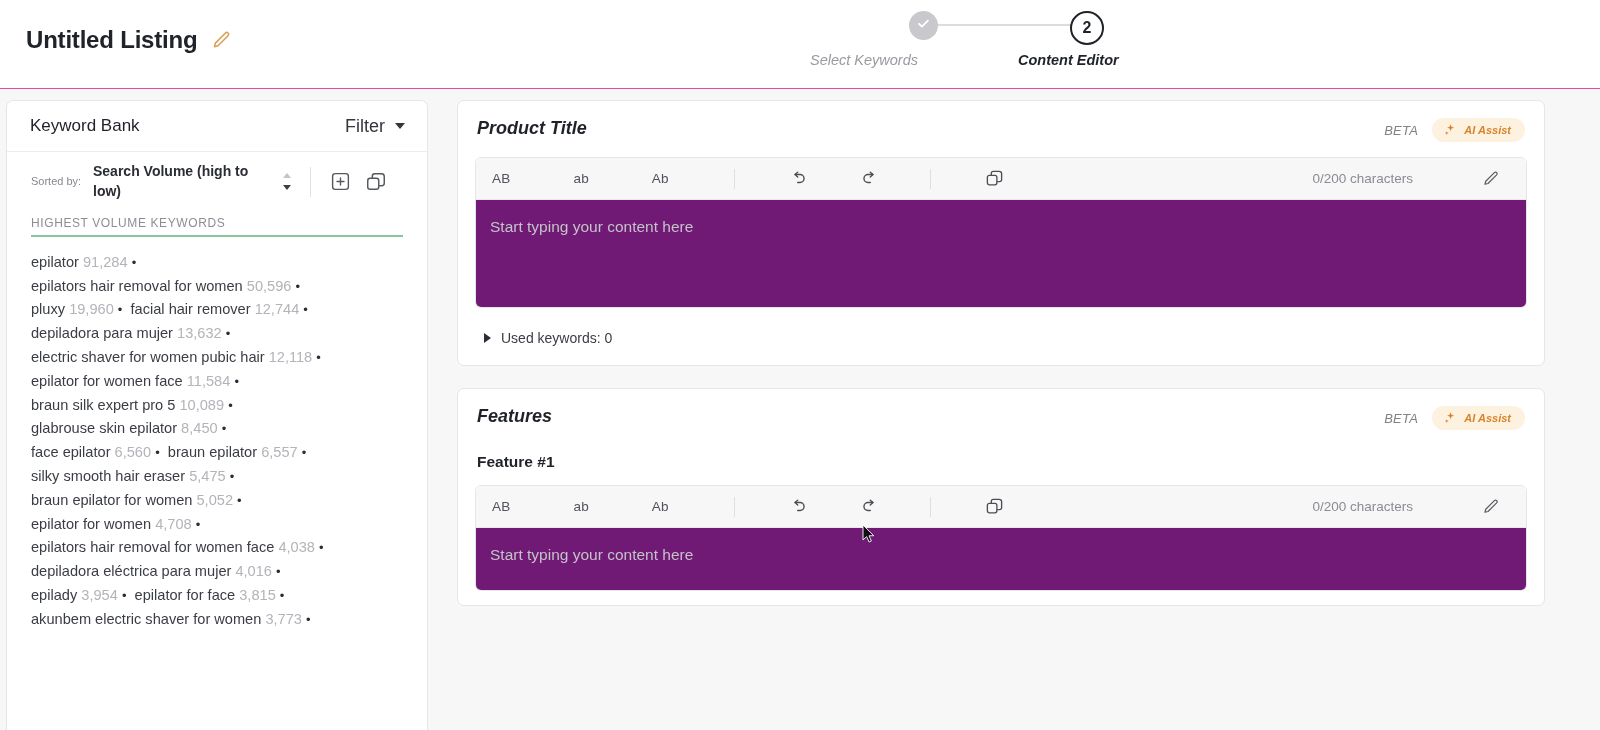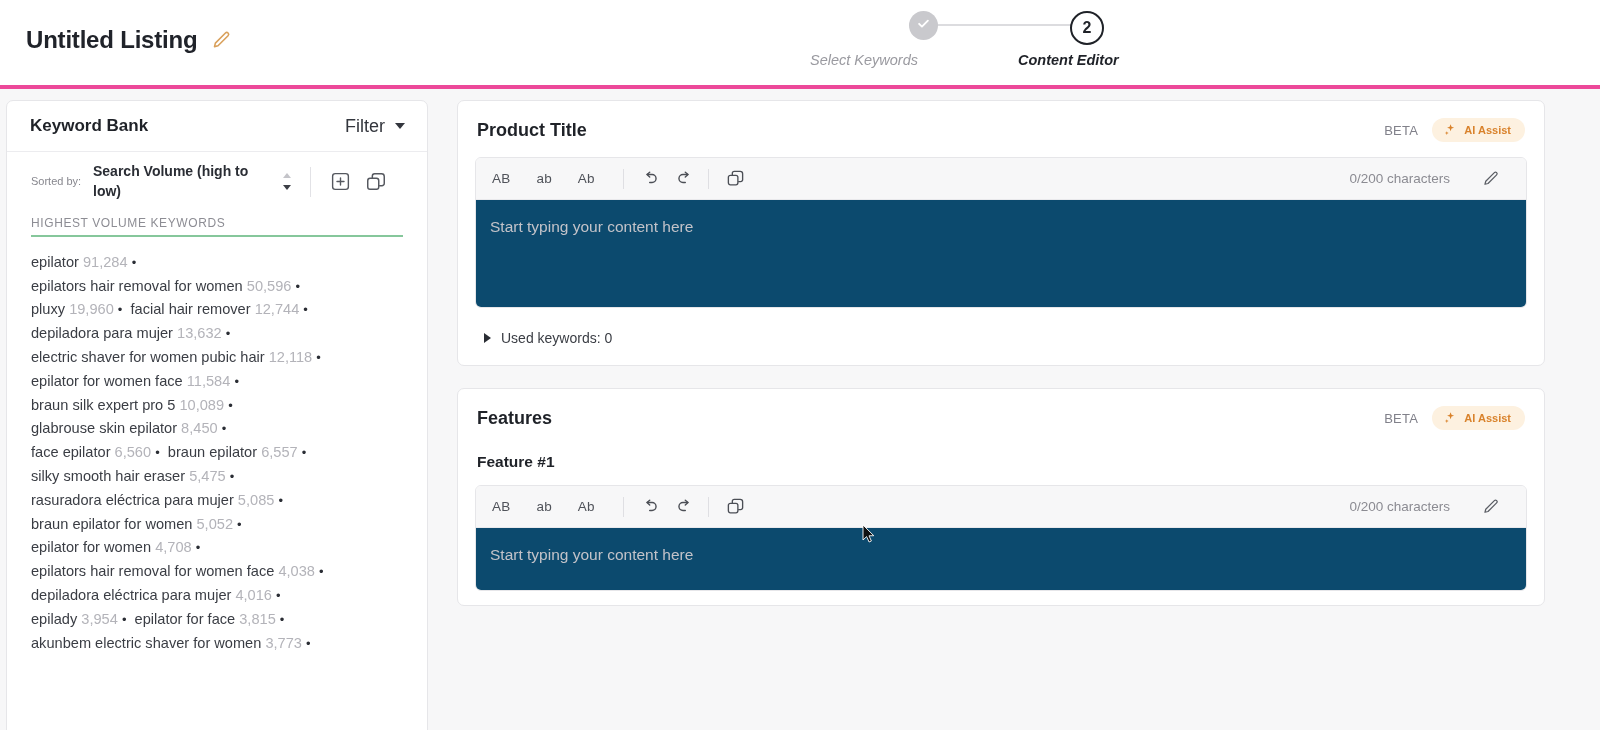--- a/index.html
+++ b/index.html
@@ -8,21 +8,21 @@
     font-family: "Liberation Sans", sans-serif;
     background: #f7f7f8;
     overflow: hidden;
   }
 
   
   .topbar {
     position: relative;
     height: 89px;
     background: #ffffff;
-    border-bottom: 4px solid #ec4899;
+    border-bottom: 1px solid #ec4899;
   }
   .listing-title-wrap {
     position: absolute;
     left: 26px; top: 26px;
     display: flex; align-items: center; gap: 14px;
   }
   .listing-title {
     font-size: 24px; font-weight: bold; color: #20232a; letter-spacing: -0.2px;
   }
   .pencil-orange { width: 21px; height: 21px; display: block; }
@@ -75,21 +75,21 @@
     border: 1px solid #e6e6e9;
     border-radius: 7px;
     overflow: hidden;
   }
   .kb-header {
     height: 51px;
     border-bottom: 1px solid #ececef;
     display: flex; align-items: center; justify-content: space-between;
     padding: 0 22px 0 23px;
   }
-  .kb-title { font-size: 17px; font-weight: bold; color: #1f2228; }
+  .kb-title { font-size: 17px; font-weight: normal; color: #1f2228; }
   .kb-filter {
     display: flex; align-items: center; gap: 10px;
     font-size: 18px; color: #33363d;
   }
   .caret-down {
     width: 0; height: 0;
     border-left: 5px solid transparent; border-right: 5px solid transparent;
     border-top: 6px solid #33363d;
   }
 
@@ -148,22 +148,23 @@
     left: 457px; top: 11px;
     width: 1088px;
   }
   .card {
     background: #ffffff;
     border: 1px solid #e6e6e9;
     border-radius: 7px;
     margin-bottom: 22px;
   }
   .card-head {
-    display: flex; align-items: center; justify-content: space-between;
+    display: flex; align-items: flex-start; justify-content: space-between;
     padding: 17px 19px 15px 19px;
+    font-style: italic;
   }
   .card-title { font-size: 18px; font-weight: bold; color: #1f2228; }
   .card-head-right { display: flex; align-items: center; gap: 14px; }
   .beta { font-size: 13px; color: #81818a; letter-spacing: 0.3px; }
   .ai-assist {
     display: flex; align-items: center; gap: 7px;
     background: #fdf1e0;
     border-radius: 14px;
     padding: 5px 14px 5px 11px;
     font-size: 11px; font-weight: bold; color: #d9822b;
@@ -174,35 +175,36 @@
     border: 1px solid #e6e6e9;
     border-radius: 6px;
     overflow: hidden;
   }
   .editor-toolbar {
     height: 42px;
     background: #f7f7f8;
     border-bottom: 1px solid #e9e9ec;
     display: flex; align-items: center;
     padding: 0 14px 0 16px;
+    gap: 37px;
   }
   .tb-text {
     font-size: 13.5px; color: #50535a; margin-right: 26px;
     letter-spacing: 0.2px;
   }
   .tb-div { width: 1px; height: 20px; background: #dfdfe3; margin: 0 14px 0 2px; }
   .tb-icon {
     width: 26px; height: 26px; display: flex; align-items: center; justify-content: center;
     margin-right: 8px;
   }
   .tb-spacer { flex: 1; }
   .char-count { font-size: 13.5px; color: #8b8b92; margin-right: 28px; }
 
   .editor-body {
-    background: #0c4a6e;
+    background: #701a75;
     padding: 18px 0 0 14px;
     font-size: 15.5px; color: #c3c3c9;
   }
   .editor-body.tall { height: 107px; }
   .editor-body.short { height: 62px; }
 
   .used-kw {
     display: flex; align-items: center; gap: 10px;
     padding: 22px 0 19px 26px;
     font-size: 14px; color: #3a3d44;
@@ -298,21 +300,20 @@
         <div class="kw-line"><span class="kw-term">epilator</span> <span class="kw-vol">91,284</span> <span class="kw-dot">•</span></div>
         <div class="kw-line"><span class="kw-term">epilators hair removal for women</span> <span class="kw-vol">50,596</span> <span class="kw-dot">•</span></div>
         <div class="kw-line"><span class="kw-term">pluxy</span> <span class="kw-vol">19,960</span> <span class="kw-dot">•</span>&nbsp; <span class="kw-term">facial hair remover</span> <span class="kw-vol">12,744</span> <span class="kw-dot">•</span></div>
         <div class="kw-line"><span class="kw-term">depiladora para mujer</span> <span class="kw-vol">13,632</span> <span class="kw-dot">•</span></div>
         <div class="kw-line"><span class="kw-term">electric shaver for women pubic hair</span> <span class="kw-vol">12,118</span> <span class="kw-dot">•</span></div>
         <div class="kw-line"><span class="kw-term">epilator for women face</span> <span class="kw-vol">11,584</span> <span class="kw-dot">•</span></div>
         <div class="kw-line"><span class="kw-term">braun silk expert pro 5</span> <span class="kw-vol">10,089</span> <span class="kw-dot">•</span></div>
         <div class="kw-line"><span class="kw-term">glabrouse skin epilator</span> <span class="kw-vol">8,450</span> <span class="kw-dot">•</span></div>
         <div class="kw-line"><span class="kw-term">face epilator</span> <span class="kw-vol">6,560</span> <span class="kw-dot">•</span>&nbsp; <span class="kw-term">braun epilator</span> <span class="kw-vol">6,557</span> <span class="kw-dot">•</span></div>
         <div class="kw-line"><span class="kw-term">silky smooth hair eraser</span> <span class="kw-vol">5,475</span> <span class="kw-dot">•</span></div>
-        <div class="kw-line"><span class="kw-term">rasuradora eléctrica para mujer</span> <span class="kw-vol">5,085</span> <span class="kw-dot">•</span></div>
         <div class="kw-line"><span class="kw-term">braun epilator for women</span> <span class="kw-vol">5,052</span> <span class="kw-dot">•</span></div>
         <div class="kw-line"><span class="kw-term">epilator for women</span> <span class="kw-vol">4,708</span> <span class="kw-dot">•</span></div>
         <div class="kw-line"><span class="kw-term">epilators hair removal for women face</span> <span class="kw-vol">4,038</span> <span class="kw-dot">•</span></div>
         <div class="kw-line"><span class="kw-term">depiladora eléctrica para mujer</span> <span class="kw-vol">4,016</span> <span class="kw-dot">•</span></div>
         <div class="kw-line"><span class="kw-term">epilady</span> <span class="kw-vol">3,954</span> <span class="kw-dot">•</span>&nbsp; <span class="kw-term">epilator for face</span> <span class="kw-vol">3,815</span> <span class="kw-dot">•</span></div>
         <div class="kw-line"><span class="kw-term">akunbem electric shaver for women</span> <span class="kw-vol">3,773</span> <span class="kw-dot">•</span></div>
       </div>
   </div>
 
   <div class="content-col" id="content-col">

